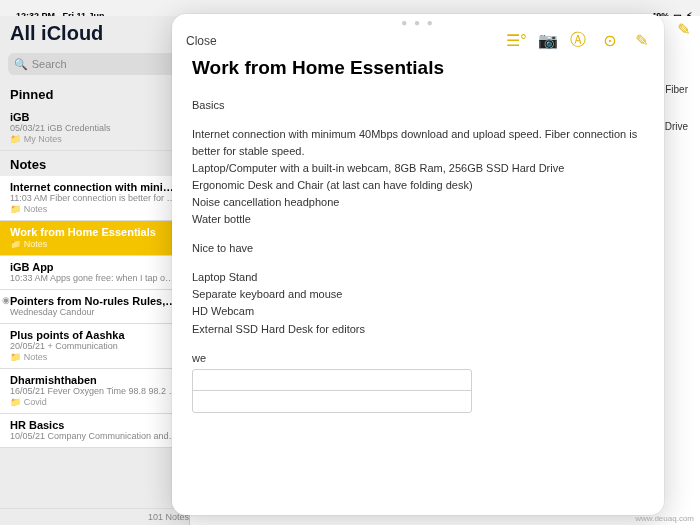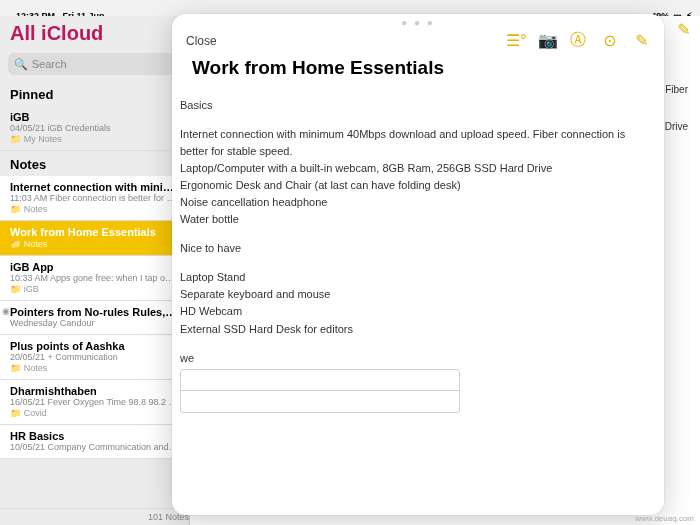--- a/index.html
+++ b/index.html
@@ -2,21 +2,21 @@
 <html><head>
 <meta charset="utf-8">
 <style>
   * { box-sizing: border-box; margin: 0; padding: 0; font-family: -apple-system, "Helvetica Neue", Arial, sans-serif; }
   body { width: 700px; height: 525px; background: #f2f2f2; overflow: hidden; position: relative; font-size: 11px; color: #333; }
   .statusbar { position: absolute; top: 0; left: 8px; right: 0; height: 16px; display: flex; justify-content: space-between; align-items: center; padding: 16px 8px; font-size: 9px; font-weight: 700; color: #000; }
   .sb-right { display: flex; gap: 4px; align-items: center; }
   .app { position: absolute; top: 16px; left: 0; right: 0; bottom: 0; display: flex; }
   .sidebar { width: 190px; background: #ececec; border-right: 1px solid #d0d0d0; display: flex; flex-direction: column; overflow: hidden; }
   .sb-head { padding: 6px 10px 4px 10px; }
-  .sb-title { font-size: 20px; font-weight: 700; color: #be185d; }
+  .sb-title { font-size: 20px; font-weight: 700; color: #0f172a; }
   .search { margin: 4px 8px 6px 8px; background: #dcdcdc; border-radius: 6px; height: 22px; display: flex; align-items: center; padding: 0 6px; color: #888; font-size: 11px; gap: 4px; }
   .section-header { font-size: 13px; font-weight: 700; color: #000; padding: 6px 10px 4px 10px; background: #ececec; }
   .item { padding: 5px 10px 6px 10px; border-bottom: 1px solid #ddd; }
   .item.white { background: #fff; }
   .item.sel { background: #f5c400; color: #fff; }
   .item.sel .meta, .item.sel .folder { color: #fff8d0; }
   .item .title { font-size: 11px; font-weight: 600; color: #000; white-space: nowrap; overflow: hidden; text-overflow: ellipsis; }
   .item.sel .title { color: #fff; }
   .item .meta { font-size: 9px; color: #888; white-space: nowrap; overflow: hidden; text-overflow: ellipsis; }
   .item .folder { font-size: 9px; color: #999; margin-top: 1px; white-space: nowrap; overflow: hidden; text-overflow: ellipsis; }
@@ -27,21 +27,21 @@
   .watermark { position: absolute; bottom: 2px; right: 6px; font-size: 8px; color: #aaa; }
 
   
   .modal { position: absolute; top: 14px; left: 172px; right: 36px; bottom: 10px; background: #fff; border-radius: 14px; box-shadow: 0 6px 30px rgba(0,0,0,0.2), 0 0 0 1px rgba(0,0,0,0.04); display: flex; flex-direction: column; overflow: hidden; }
   .m-grab { height: 16px; display: flex; justify-content: center; align-items: center; }
   .m-grab span { color: #ccc; font-size: 10px; letter-spacing: 2px; }
   .m-top { display: flex; justify-content: space-between; align-items: center; padding: 0 14px 6px 14px; }
   .m-close { color: #404040; font-size: 12px; }
   .m-tools { display: flex; gap: 16px; color: #e0b400; font-size: 16px; align-items: center; }
   .m-title { font-size: 19px; font-weight: 700; color: #000; padding: 0 20px 8px 20px; }
-  .m-body { flex: 1; padding: 10px 20px 0 8px; font-size: 11px; color: #333; line-height: 1.55; overflow: hidden; }
+  .m-body { flex: 1; padding: 10px 20px 0 20px; font-size: 11px; color: #333; line-height: 1.55; overflow: hidden; }
   .m-body .sect { margin-bottom: 12px; }
   .m-table { border: 1px solid #d0d0d0; border-radius: 3px; width: 280px; margin-top: 2px; }
   .m-table div { height: 21px; }
   .m-table div:first-child { border-bottom: 1px solid #d0d0d0; }
   .ico { display:inline-block; width:16px; text-align:center; }
 </style>
 </head>
 <body>
 
 <div class="statusbar">
@@ -65,39 +65,38 @@
       <div class="sb-title">All iCloud</div>
     </div>
     <div class="search">
       <span>🔍</span>
       <span>Search</span>
     </div>
 
     <div class="section-header">Pinned</div>
     <div class="item">
       <div class="title">iGB</div>
-      <div class="meta">04/05/21  iGB Credentials</div>
+      <div class="meta">05/03/21  iGB Credentials</div>
       <div class="folder">📁 <span>My Notes</span></div>
     </div>
 
     <div class="section-header">Notes</div>
 
     <div class="item white">
       <div class="title">Internet connection with minimum 4…</div>
       <div class="meta">11:03 AM  Fiber connection is better for s…</div>
       <div class="folder">📁 <span>Notes</span></div>
     </div>
     <div class="item sel">
       <div class="title">Work from Home Essentials</div>
       <div class="folder">📁 <span>Notes</span></div>
     </div>
     <div class="item white">
       <div class="title">iGB App</div>
       <div class="meta">10:33 AM  Apps gone free: when I tap on…</div>
-      <div class="folder">📁 <span>iGB</span></div>
     </div>
     <div class="item white">
       <span style="float:left;margin-left:-8px;color:#999;font-size:9px;">◉</span>
       <div class="title">Pointers from No-rules Rules, Powe…</div>
       <div class="meta">Wednesday  Candour</div>
     </div>
     <div class="item white">
       <div class="title">Plus points of Aashka</div>
       <div class="meta">20/05/21  + Communication</div>
       <div class="folder">📁 <span>Notes</span></div>

